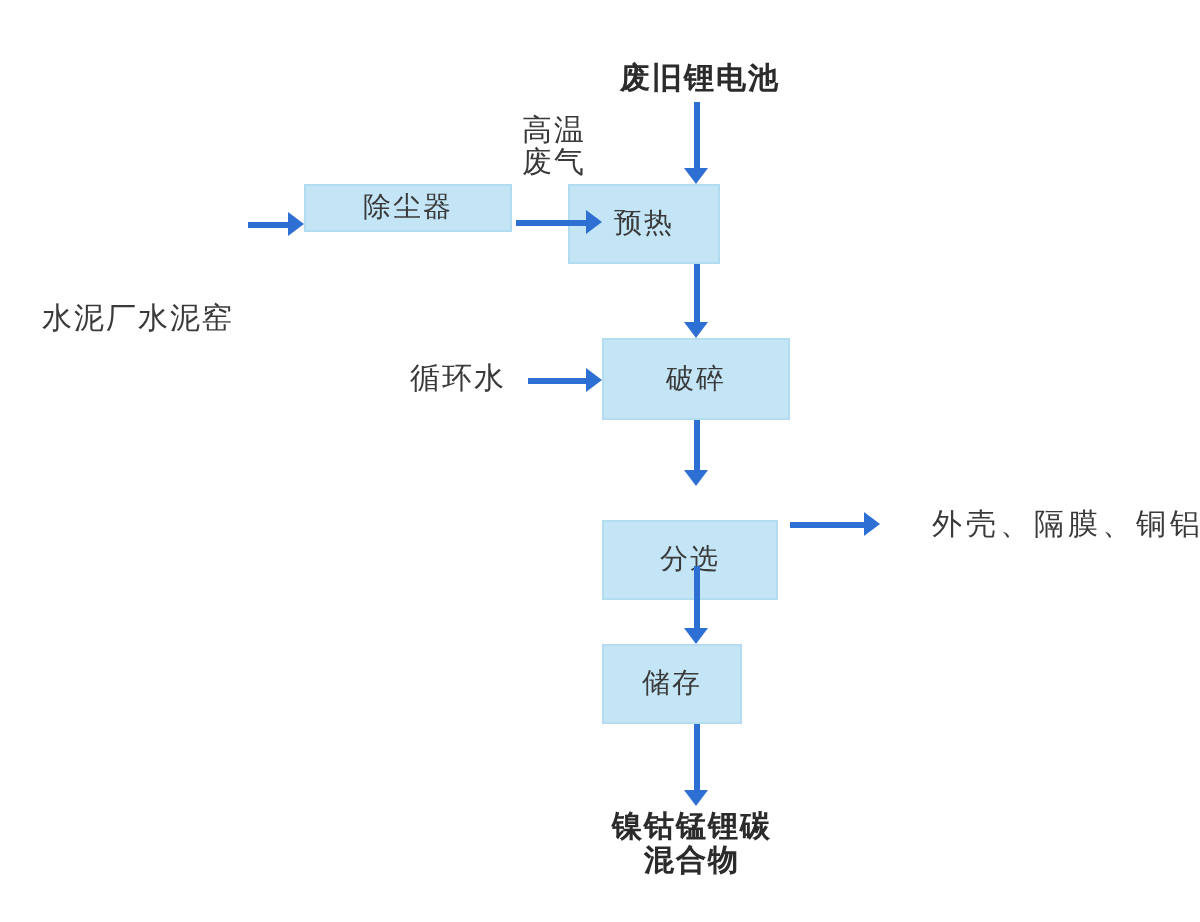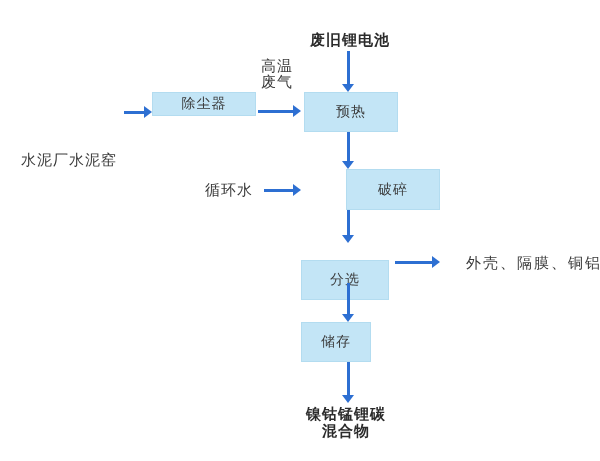--- a/index.html
+++ b/index.html
@@ -93,23 +93,23 @@
 
   <div class="lbl outputs" style="left:447px; top:255px;">外壳、隔膜、铜铝</div>
 
   <div class="lbl bold center" style="left:286px; top:406px; width:120px; line-height:16.5px; white-space:normal;">
     <span class="line">镍钴锰锂碳</span>
     <span class="line">混合物</span>
   </div>
 
   <div class="node" style="left:152px; top:92px; width:104px; height:24px;">除尘器</div>
 
-  <div class="node" style="left:304px; top:92px; width:94px; height:40px;">预热</div>
+  <div class="node" style="left:284px; top:92px; width:76px; height:40px;">预热</div>
 
-  <div class="node" style="left:301px; top:169px; width:94px; height:41px;margin-left:45px;">破碎</div>
+  <div class="node" style="left:301px; top:169px; width:94px; height:41px;">破碎</div>
 
   <div class="node" style="left:301px; top:260px; width:88px; height:40px;">分选</div>
 
   <div class="node" style="left:301px; top:322px; width:70px; height:40px;">储存</div>
 
   <div class="varrow" style="left:342px; top:51px; height:41px;">
     <i class="shaft"></i>
     <i class="head"></i>
   </div>
 

